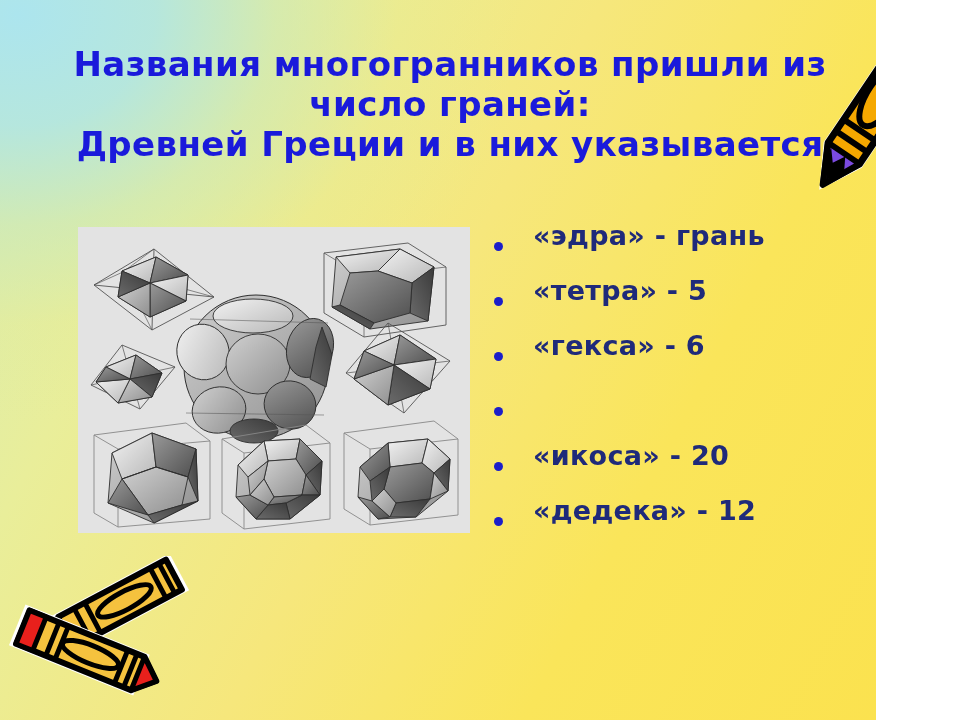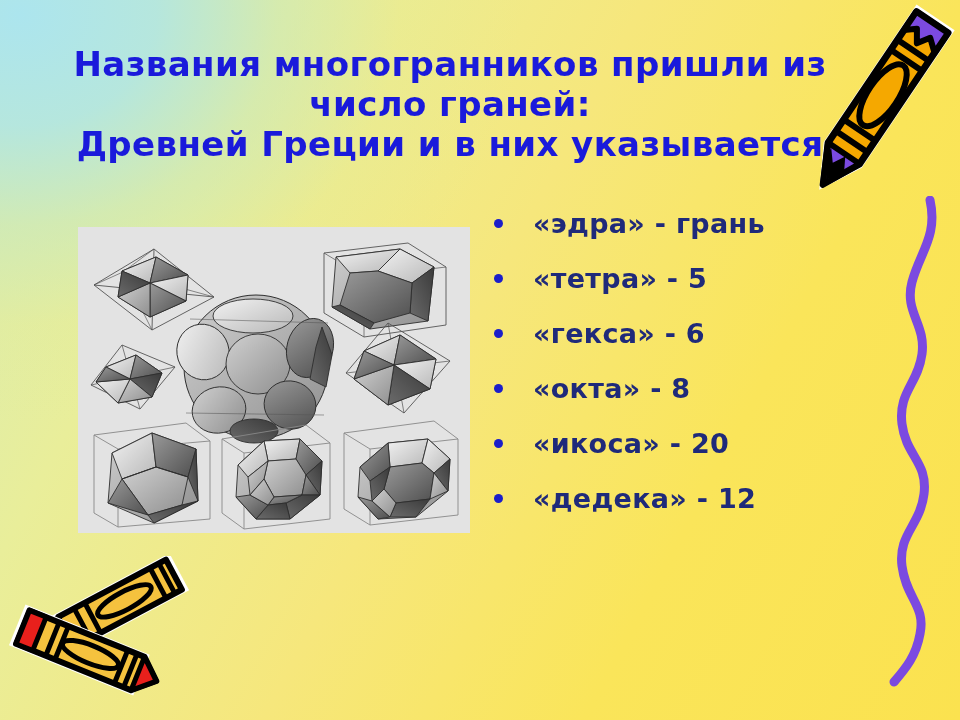--- a/index.html
+++ b/index.html
@@ -2,21 +2,21 @@
 <html><head>
 <meta charset="utf-8">
 <style>
   html, body {
     margin: 0;
     padding: 0;
     background: #ffffff;
   }
   #slide {
     position: relative;
-    width: 960px;
+    width: 876px;
     height: 720px;
     overflow: hidden;
     font-family: "DejaVu Sans", sans-serif;
     background:
       radial-gradient(ellipse 760px 620px at 2% 2%, rgba(172,229,238,1) 0%, rgba(178,230,226,0.92) 18%, rgba(198,232,190,0.55) 34%, rgba(225,235,150,0.22) 50%, rgba(250,229,90,0) 66%),
       linear-gradient(118deg, #d6ecb4 0%, #e9ee9a 22%, #f6e77c 48%, #fae55a 72%, #fbe24f 100%);
   }
 
   
   .title-block {
@@ -53,21 +53,21 @@
   
   .bullet-list {
     position: absolute;
     left: 488px;
     top: 196px;
     width: 420px;
     z-index: 6;
   }
   .bullet-row {
     display: flex;
-    align-items: center;
+    align-items: flex-end;
     height: 55px;
   }
   .bullet-dot {
     width: 9px;
     height: 9px;
     border-radius: 50%;
     background: #1b1ec9;
     flex: 0 0 auto;
     margin-right: 30px;
     margin-left: 6px;
@@ -252,21 +252,20 @@
     <div class="bullet-row">
       <span class="bullet-dot"></span>
       <span class="bullet-text">«тетра» - 5</span>
     </div>
     <div class="bullet-row">
       <span class="bullet-dot"></span>
       <span class="bullet-text">«гекса» - 6</span>
     </div>
     <div class="bullet-row">
       <span class="bullet-dot"></span>
-      <span class="bullet-text">«окта» - 8</span>
     </div>
     <div class="bullet-row">
       <span class="bullet-dot"></span>
       <span class="bullet-text">«икоса» - 20</span>
     </div>
     <div class="bullet-row">
       <span class="bullet-dot"></span>
       <span class="bullet-text">«дедека» - 12</span>
     </div>
   </div>

